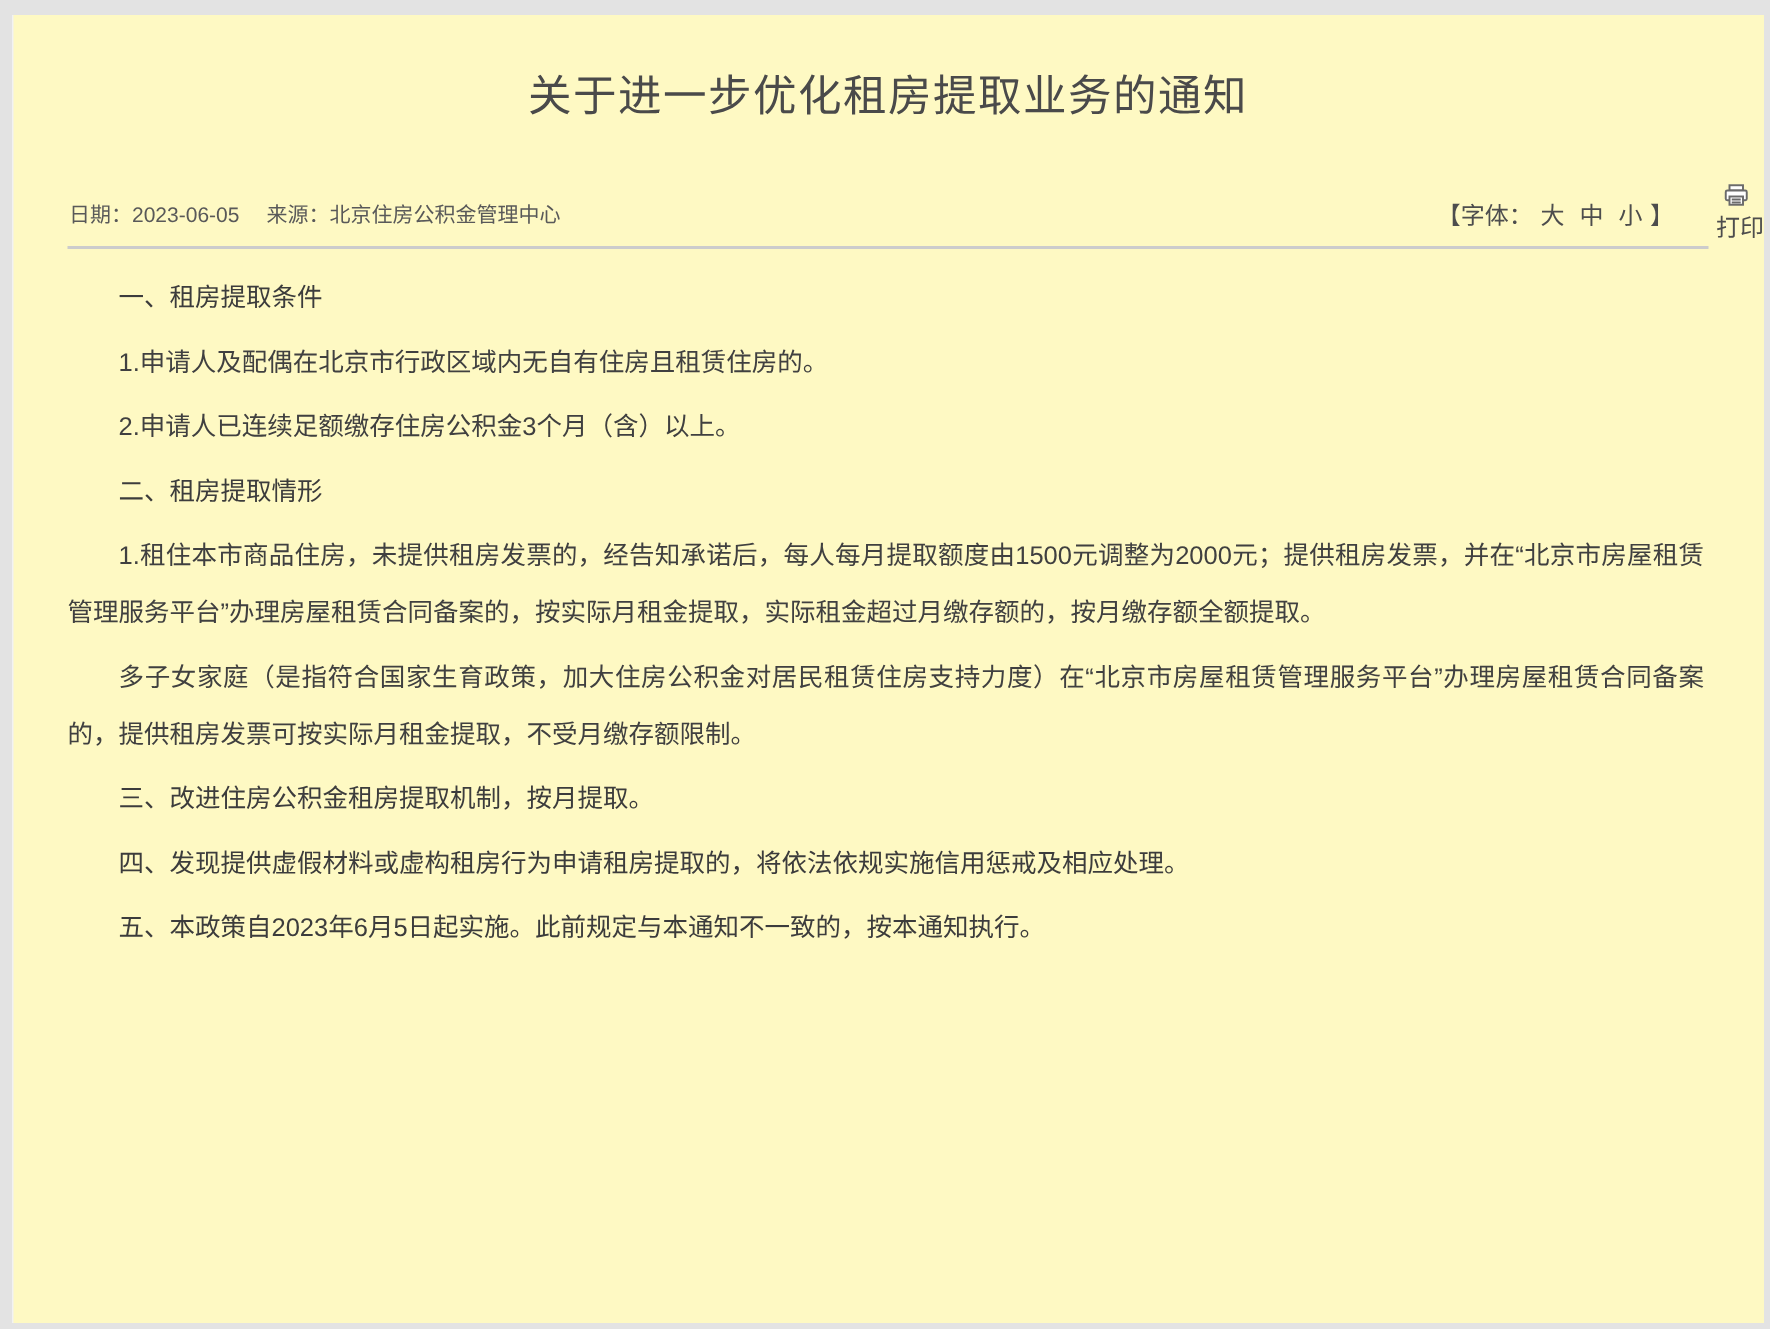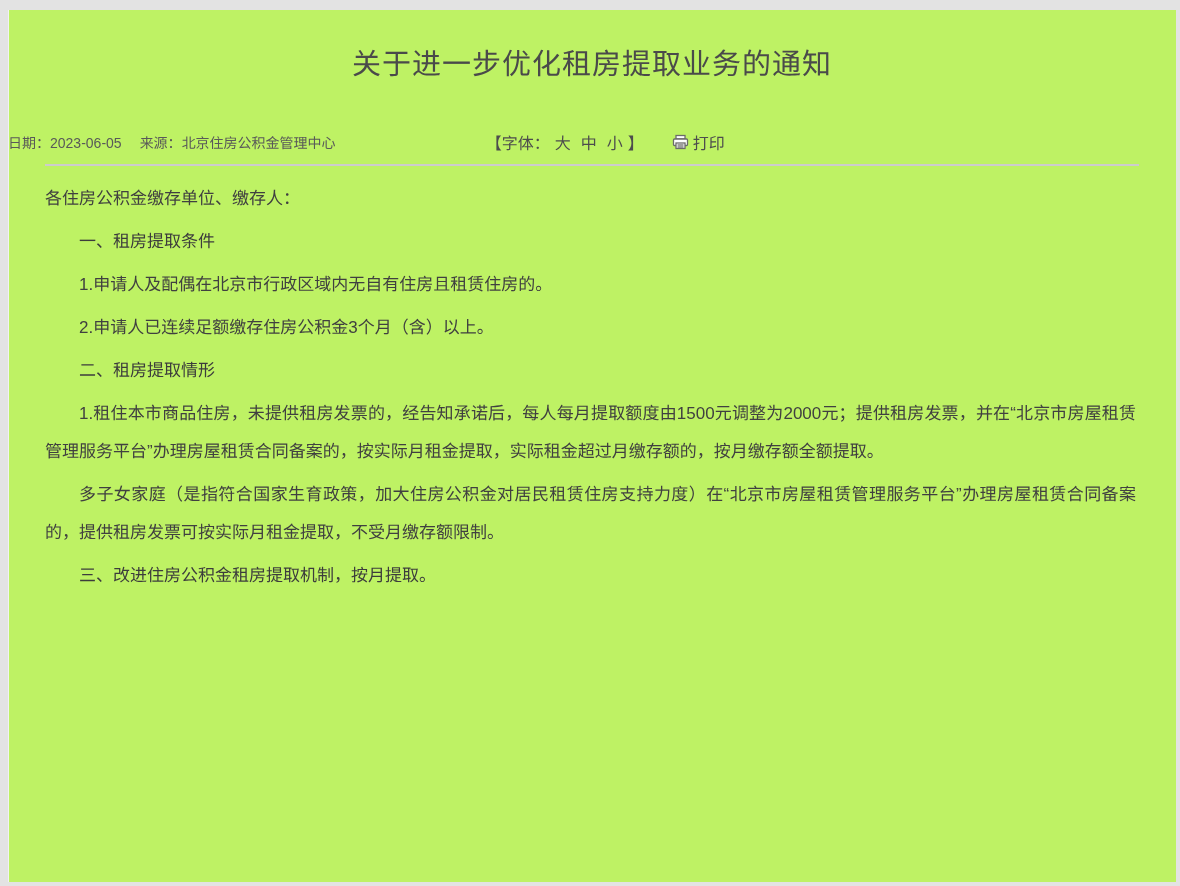--- a/index.html
+++ b/index.html
@@ -5,39 +5,40 @@
   html, body { margin: 0; padding: 0; }
   body {
     width: 1180px; height: 886px;
     background: #e3e3e3;
     font-family: "Liberation Sans", "DejaVu Sans", sans-serif;
     overflow: hidden;
   }
   .page-frame {
     position: absolute;
     left: 8px; top: 10px; right: 4px; bottom: 4px;
-    background: #bef264;
+    background: #fef9c3;
     box-shadow: inset 1px 0 0 #f2f2f2;
   }
   .doc-title {
     text-align: center;
     color: #4a4a4a;
     font-size: 29px;
     font-weight: 500;
     letter-spacing: 1px;
     margin: 30px 0 0 0;
     padding: 0;
   }
   .meta-row {
     display: flex;
-    justify-content: flex-start;
+    justify-content: space-between;
     align-items: center;
     gap: 150px;
     margin-top: 48px;
     height: 24px;
+    padding-left: 38px;
   }
   .meta-left {
     color: #595959;
     font-size: 14px;
     white-space: nowrap;
   }
   .meta-left .gap { display: inline-block; width: 18px; }
   .font-controls {
     display: flex;
     align-items: center;
@@ -51,20 +52,21 @@
     color: #4d4d4d;
     text-decoration: none;
   }
   .bracket { color: #4d4d4d; }
   .print-button {
     display: flex;
     align-items: center;
     margin-left: 28px;
     cursor: pointer;
     color: #4d4d4d;
+    flex-direction: column;
   }
   .print-button svg { margin-right: 4px; display: block; }
   .divider {
     margin: 10px 37px 0 37px;
     border-bottom: 2px solid #cccccc;
   }
   .doc-body {
     margin: 14px 40px 0 37px;
     color: #404040;
     font-size: 17px;
@@ -101,23 +103,24 @@
           <line x1="5.5" y1="13" x2="11.5" y2="13"></line>
         </svg>
         <span>打印</span>
       </span>
     </div>
   </div>
 
   <div class="divider"></div>
 
   <div class="doc-body">
-    <p>各住房公积金缴存单位、缴存人：</p>
     <p class="para-heading">一、租房提取条件</p>
     <p class="para-indent">1.申请人及配偶在北京市行政区域内无自有住房且租赁住房的。</p>
     <p class="para-indent">2.申请人已连续足额缴存住房公积金3个月（含）以上。</p>
     <p class="para-heading">二、租房提取情形</p>
     <p class="para-indent">1.租住本市商品住房，未提供租房发票的，经告知承诺后，每人每月提取额度由1500元调整为2000元；提供租房发票，并在“北京市房屋租赁管理服务平台”办理房屋租赁合同备案的，按实际月租金提取，实际租金超过月缴存额的，按月缴存额全额提取。</p>
     <p class="para-indent">多子女家庭（是指符合国家生育政策，加大住房公积金对居民租赁住房支持力度）在“北京市房屋租赁管理服务平台”办理房屋租赁合同备案的，提供租房发票可按实际月租金提取，不受月缴存额限制。</p>
     <p class="para-heading">三、改进住房公积金租房提取机制，按月提取。</p>
+    <p class="para-heading">四、发现提供虚假材料或虚构租房行为申请租房提取的，将依法依规实施信用惩戒及相应处理。</p>
+    <p class="para-heading">五、本政策自2023年6月5日起实施。此前规定与本通知不一致的，按本通知执行。</p>
   </div>
 
 </div>
 
 </body></html>

